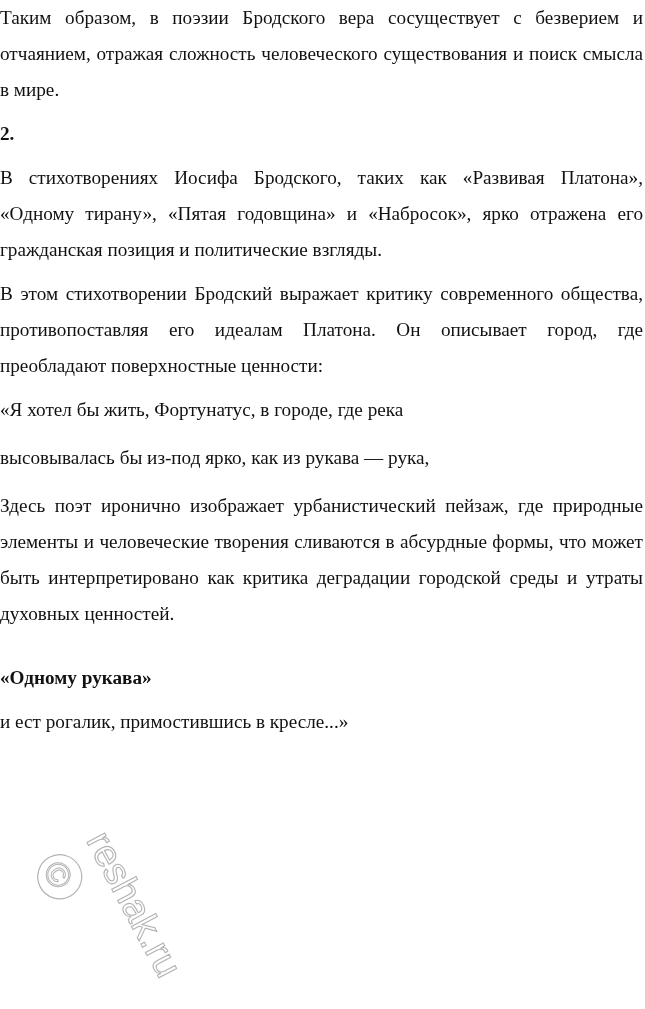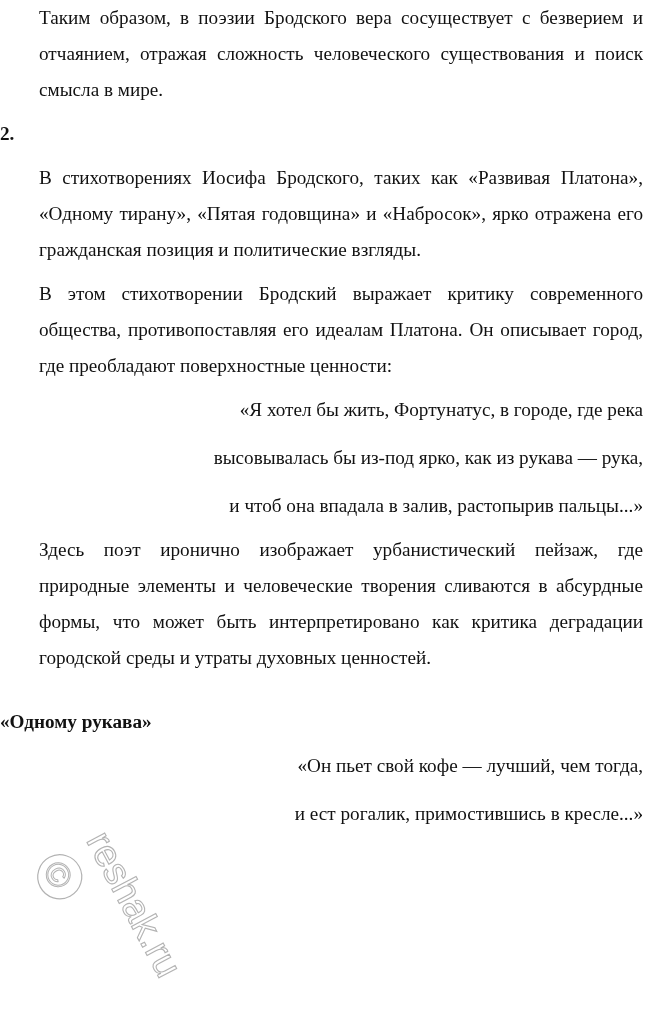--- a/index.html
+++ b/index.html
@@ -20,31 +20,30 @@
       left: 0;
       top: 0;
       width: 643px;
       font-size: 19.2px;
     }
     .p {
       margin: 0 0 8px 0;
       line-height: 36px;
       text-align: justify;
       text-align-last: left;
-      padding-left: 39px;
     }
     .h {
       margin: 0 0 8px 0;
       line-height: 36px;
       font-weight: bold;
     }
     .q {
       margin: 0 0 12px 0;
       line-height: 36px;
-      text-align: right;
+      text-align: left;
       white-space: nowrap;
     }
     .watermark {
       position: absolute;
       left: 10px;
       top: 830px;
       width: 190px;
       height: 170px;
       pointer-events: none;
     }
@@ -52,24 +51,22 @@
 </head>
 <body>
 
 <div class="doc">
   <p class="p">Таким образом, в поэзии Бродского вера сосуществует с безверием и отчаянием, отражая сложность человеческого существования и поиск смысла в мире.</p>
   <p class="h">2.</p>
   <p class="p">В стихотворениях Иосифа Бродского, таких как «Развивая Платона», «Одному тирану», «Пятая годовщина» и «Набросок», ярко отражена его гражданская позиция и политические взгляды.</p>
   <p class="p">В этом стихотворении Бродский выражает критику современного общества, противопоставляя его идеалам Платона. Он описывает город, где преобладают поверхностные ценности:</p>
   <p class="q">«Я хотел бы жить, Фортунатус, в городе, где река</p>
   <p class="q">высовывалась бы из-под ярко, как из рукава — рука,</p>
-  <p class="q" style="margin-bottom:8px">и чтоб она впадала в залив, растопырив пальцы...»</p>
   <p class="p" style="margin-bottom:28px">Здесь поэт иронично изображает урбанистический пейзаж, где природные элементы и человеческие творения сливаются в абсурдные формы, что может быть интерпретировано как критика деградации городской среды и утраты духовных ценностей.</p>
   <p class="h">«Одному рукава»</p>
-  <p class="q">«Он пьет свой кофе — лучший, чем тогда,</p>
   <p class="q">и ест рогалик, примостившись в кресле...»</p>
 </div>
 
 <div class="watermark">
   <svg width="190" height="170" viewBox="0 0 190 170">
     <g transform="translate(95,85) rotate(62)" fill="none" stroke="#a0a0a0" stroke-width="1.2" opacity="0.8">
       <text x="-75" y="-18" font-family="Liberation Sans, sans-serif" font-size="38" fill="none" stroke="#a0a0a0" stroke-width="1.1">reshak.ru</text>
       <circle cx="-55" cy="22" r="22"></circle>
       <text x="-70" y="34" font-family="Liberation Sans, sans-serif" font-size="34" fill="none" stroke="#a0a0a0" stroke-width="1">©</text>
     </g>

